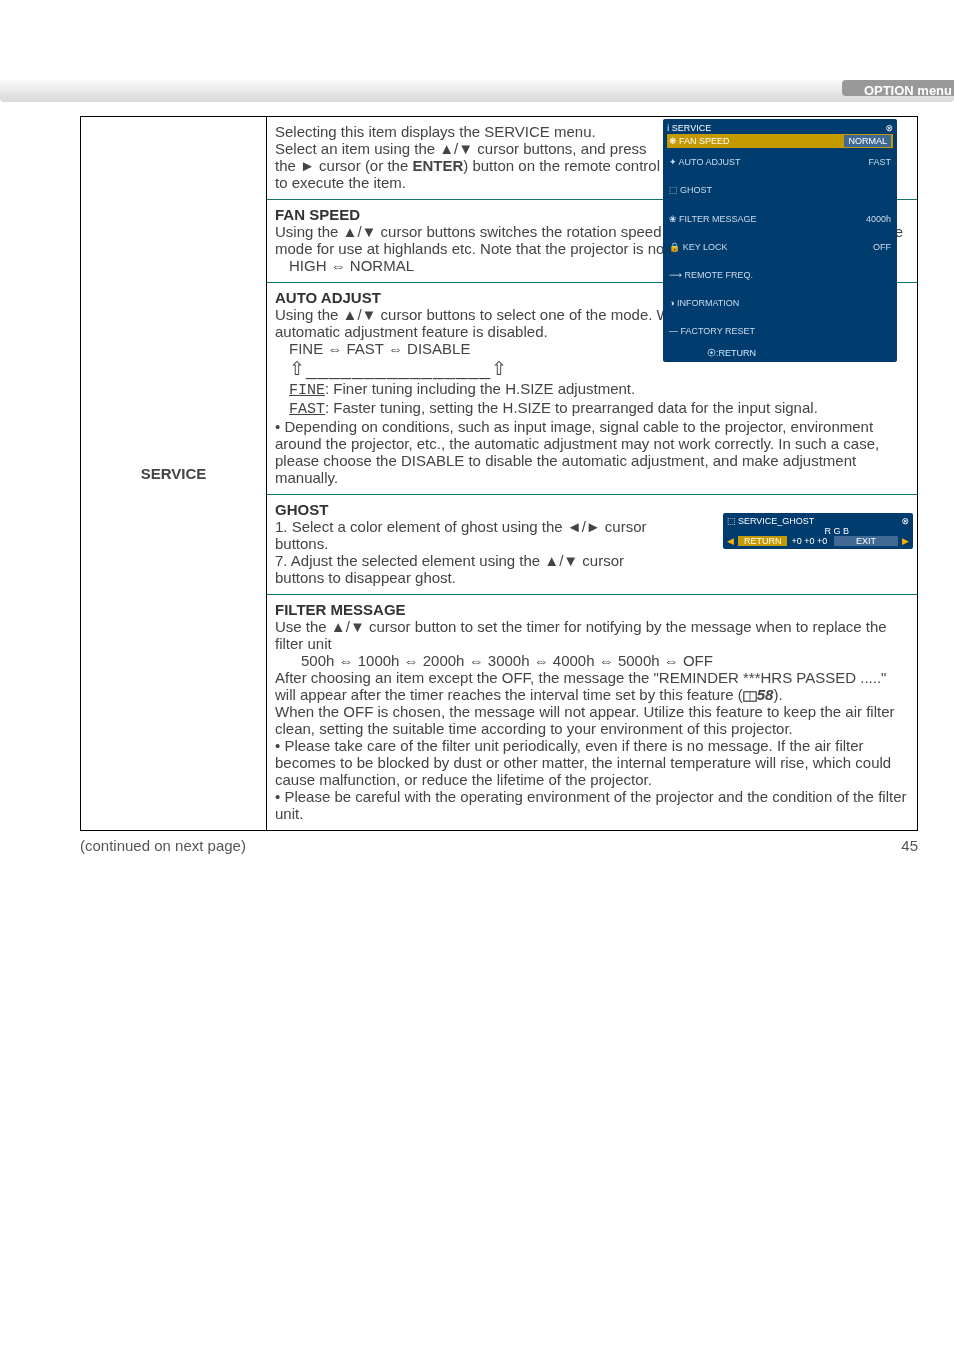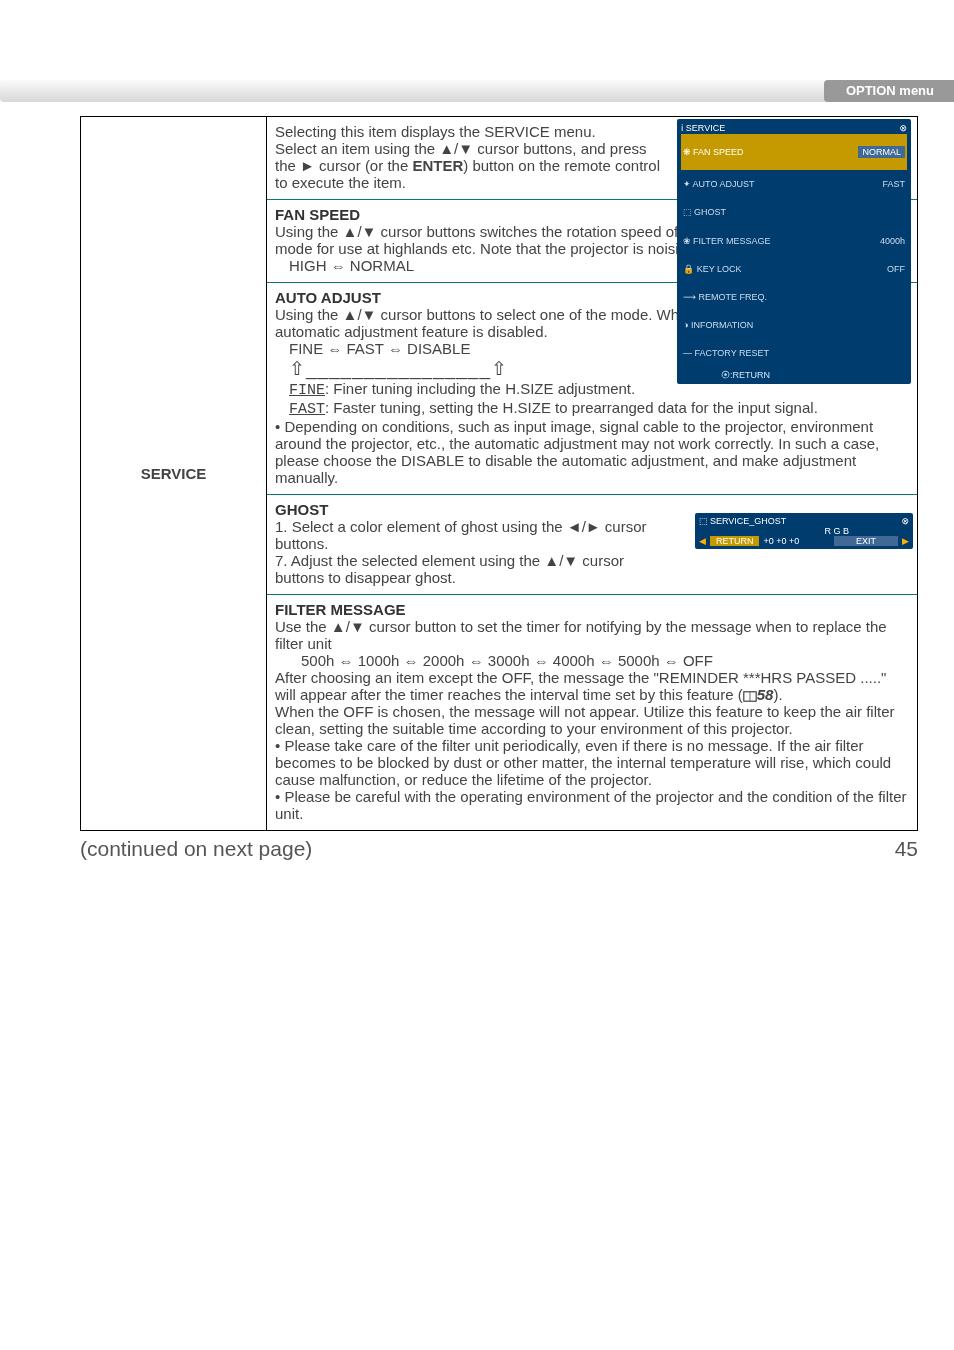--- a/index.html
+++ b/index.html
@@ -15,26 +15,26 @@
     margin-top: 80px;
     height: 22px;
     background: linear-gradient(to bottom, #fafafa 0%, #d8d8d8 100%);
     border-radius: 4px;
     position: relative;
   }
   .header-tab {
     position: absolute;
     right: 0;
     top: 0;
-    height: 22px;
+    height: 16px;
     background: #999;
     color: #fff;
     font-size: 13px;
     font-weight: bold;
-    padding: 3px 20px 0 22px;
+    padding: 3px 2px 0 22px;
     border-top-left-radius: 4px;
     border-bottom-left-radius: 4px;
   }
   .main-table {
     margin: 14px 36px 0 80px;
     border-collapse: collapse;
     background: #fff;
     border: 1.5px solid #000;
     width: 838px;
   }
@@ -51,59 +51,59 @@
   .col-desc { vertical-align: top; }
   .desc-sub {
     border-bottom: 1px solid #0f766e;
     padding: 6px 10px 8px 8px;
   }
   .desc-sub:last-child { border-bottom: none; }
   .subhead { font-weight: bold; color: #333; }
   .line-top { position: relative; }
   .osd {
     position: absolute;
-    right: 6px;
+    right: 20px;
     top: 2px;
     width: 234px;
     background: #003c6e;
     color: #fff;
     font-size: 9px;
     border-radius: 2px;
     padding: 3px 4px 3px 4px;
     line-height: 1.35;
     font-family: Arial, sans-serif;
   }
   .osd-title { color:#fff; font-size:9px; }
-  .osd .sel { background:#c59a00; color:#fff; display:flex; justify-content:space-between; padding:12px 2px; }
+  .osd .sel { background:#c59a00; color:#fff; display:flex; justify-content:space-between; padding:1px 2px; }
   .osd .sel .val { background:#406a95; padding:0 4px;}
   .osd-row { display:flex; justify-content:space-between; padding:8px 2px; color:#cde; }
   .osd-row .v { color:#cde; }
   .osd-return { margin-top:2px; color:#cfe7fc;margin-left:40px;}
   .osd2 {
     position: absolute;
     right: 4px;
     top: 18px;
-    width: 218px;
+    width: 190px;
     background: #003c6e;
     color: #fff;
     font-size: 9px;
     border-radius:2px;
     padding: 3px 4px 3px 4px;
     font-family: Arial, sans-serif;
   }
   .osd2 .row1 { color:#fff; display:flex; justify-content:space-between; }
   .osd2 .row2 { display:flex; align-items:center; gap:4px; }
   .osd2 .ret { background:#c59a00; padding:0 6px; }
   .osd2 .exit { background:#406a95; padding:0 22px; margin-left:auto;}
   .arrow-line { font-size:19px; letter-spacing:1px; }
   .footer {
     margin: 6px 36px 0 80px;
     display: flex;
     justify-content: space-between;
-    font-size: 21px;
+    font-size: 15px;
     color: #555;
   }
   .page-num { text-align:right; }
   u { text-decoration: underline; font-family: Liberation Mono, monospace; }
   .ml { margin-left: 14px;}
   .book { display:inline-block; width:14px; height:11px; vertical-align:middle; }
 </style>
 </head>
 <body>
 

